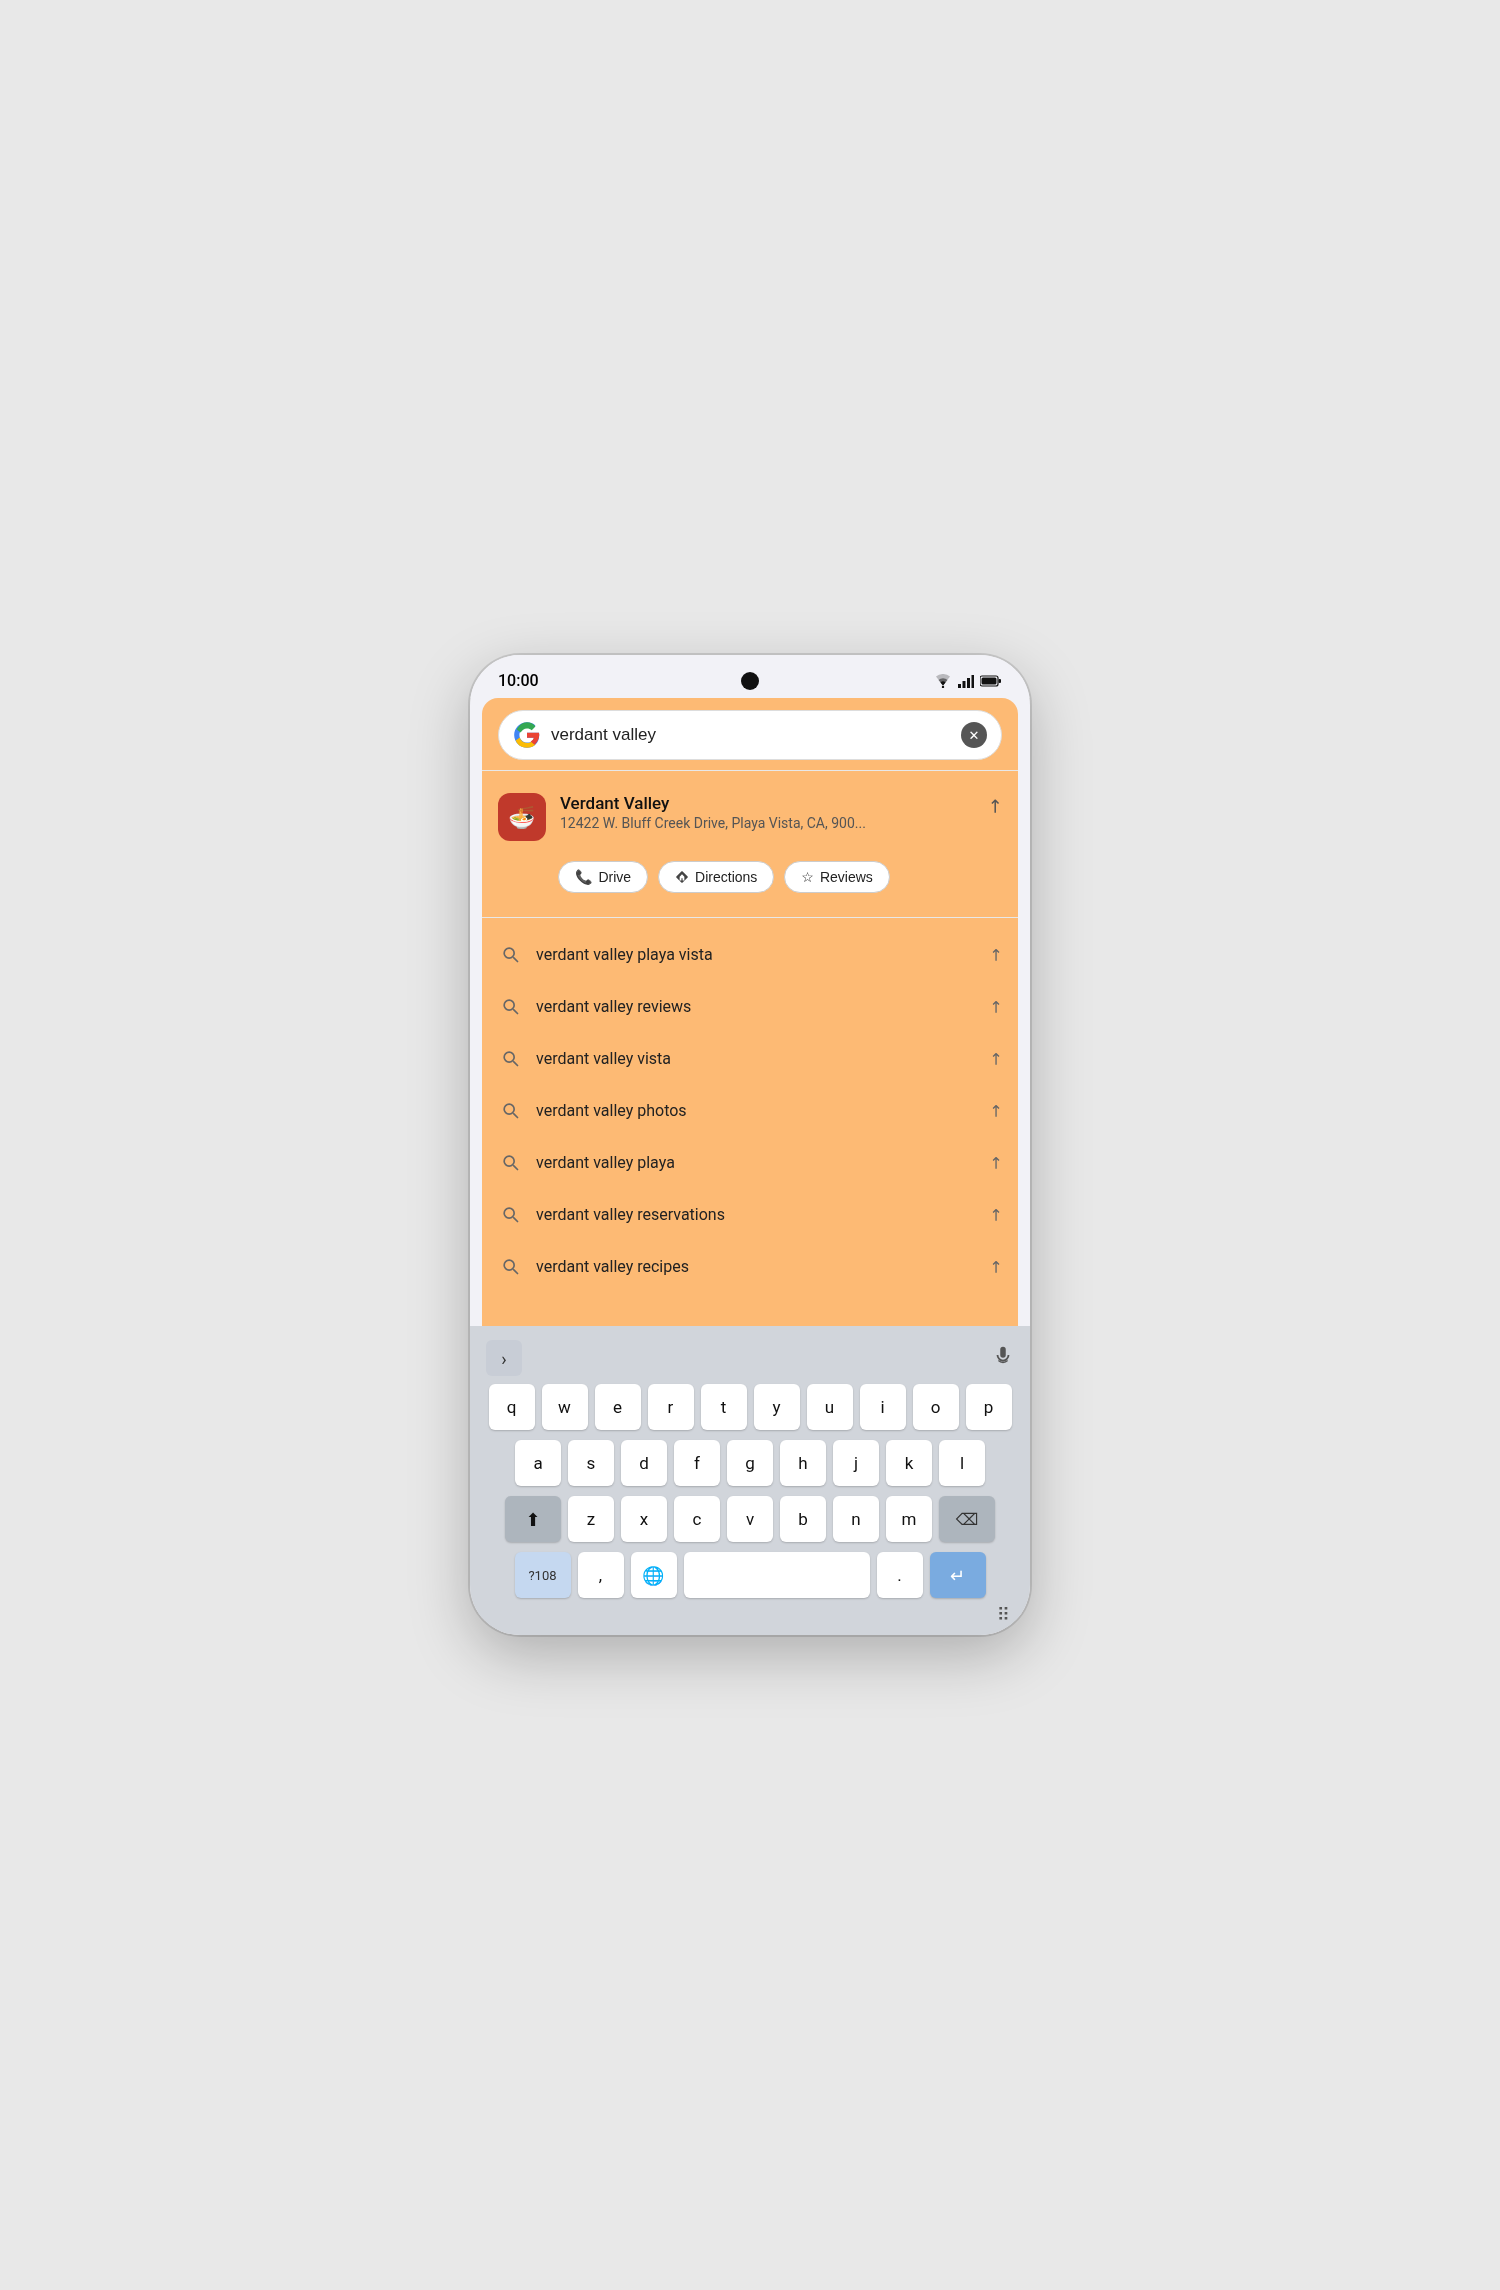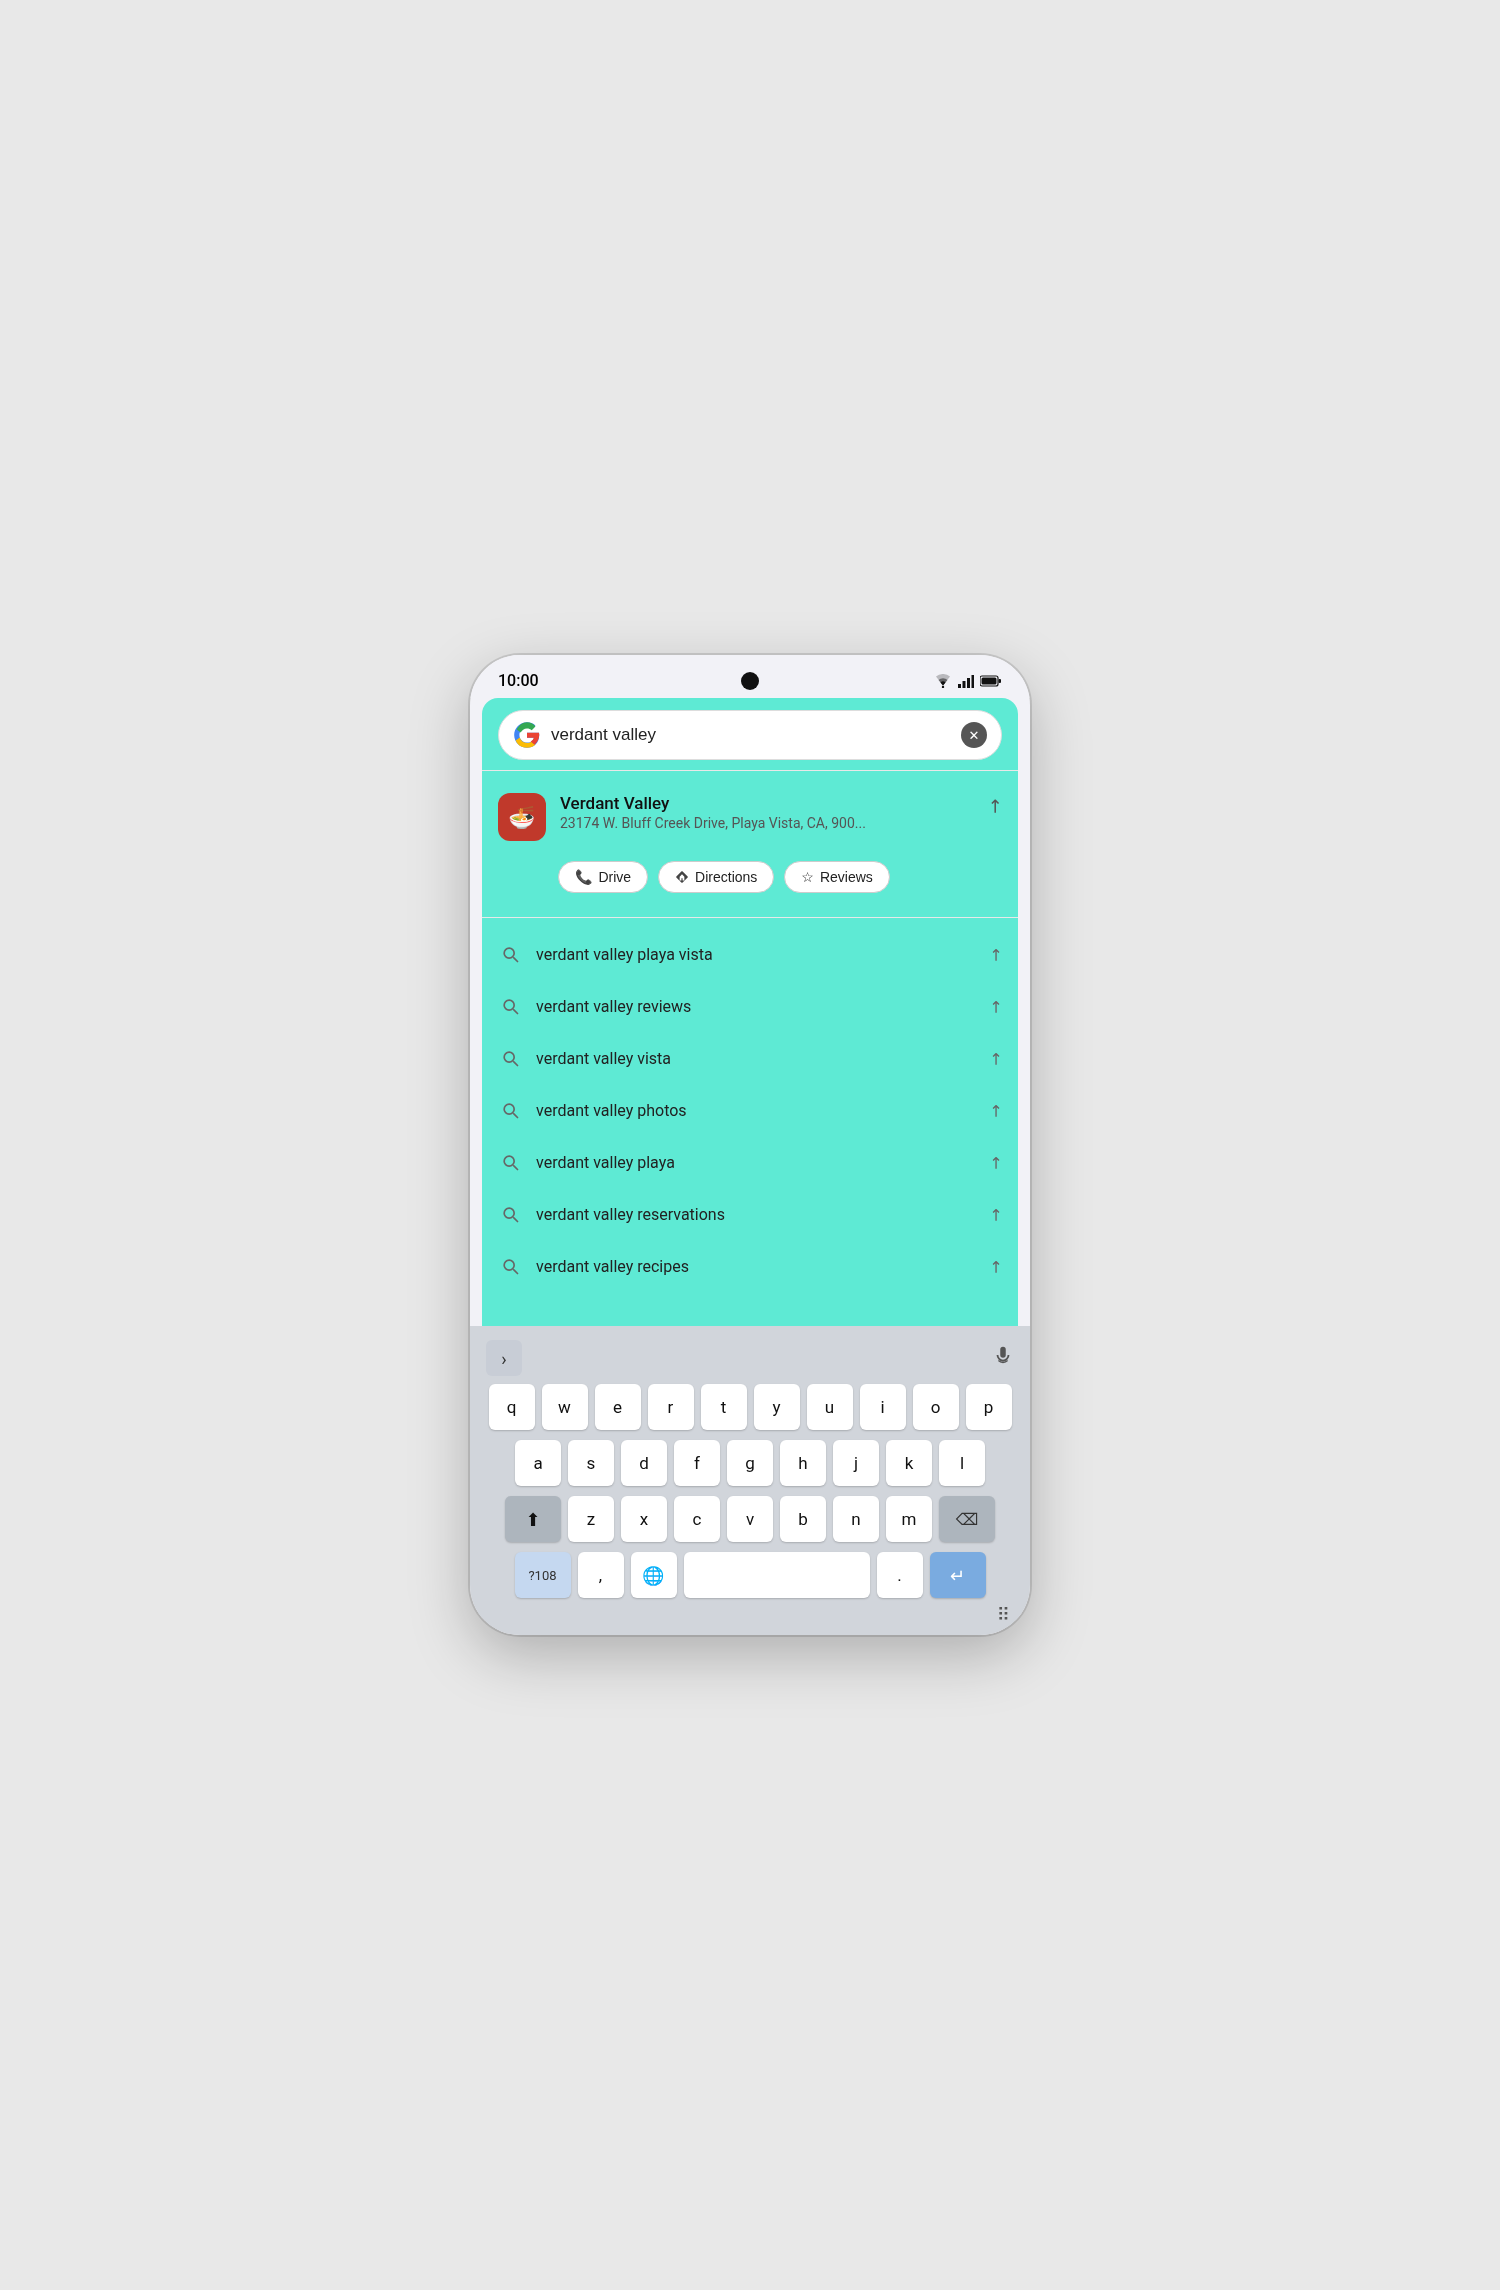--- a/index.html
+++ b/index.html
@@ -45,21 +45,21 @@
       background: #111;
       border-radius: 50%;
     }
     .status-icons {
       display: flex;
       align-items: center;
       gap: 6px;
     }
     .content-area {
       flex: 1;
-      background: #5eead4;
+      background: #fdba74;
       margin: 0 12px;
       border-radius: 16px 16px 0 0;
       overflow: hidden;
     }
     .search-bar {
       display: flex;
       align-items: center;
       margin: 12px 16px 0 16px;
       background: #fff;
       border: 1.5px solid #ddd;
@@ -323,21 +323,21 @@
     </div>
 
     <div class="divider"></div>
 
     <div class="result-card">
       <div class="restaurant-icon">
         <span>🍜</span>
       </div>
       <div class="result-info">
         <div class="result-name">Verdant Valley</div>
-        <div class="result-address">23174 W. Bluff Creek Drive, Playa Vista, CA, 900...</div>
+        <div class="result-address">12422 W. Bluff Creek Drive, Playa Vista, CA, 900...</div>
       </div>
       <span class="arrow-icon">↗</span>
     </div>
 
     <div class="action-buttons">
       <button class="action-btn">
         <span style="font-size:14px;">📞</span>
         <span>Drive</span>
       </button>
       <button class="action-btn">

